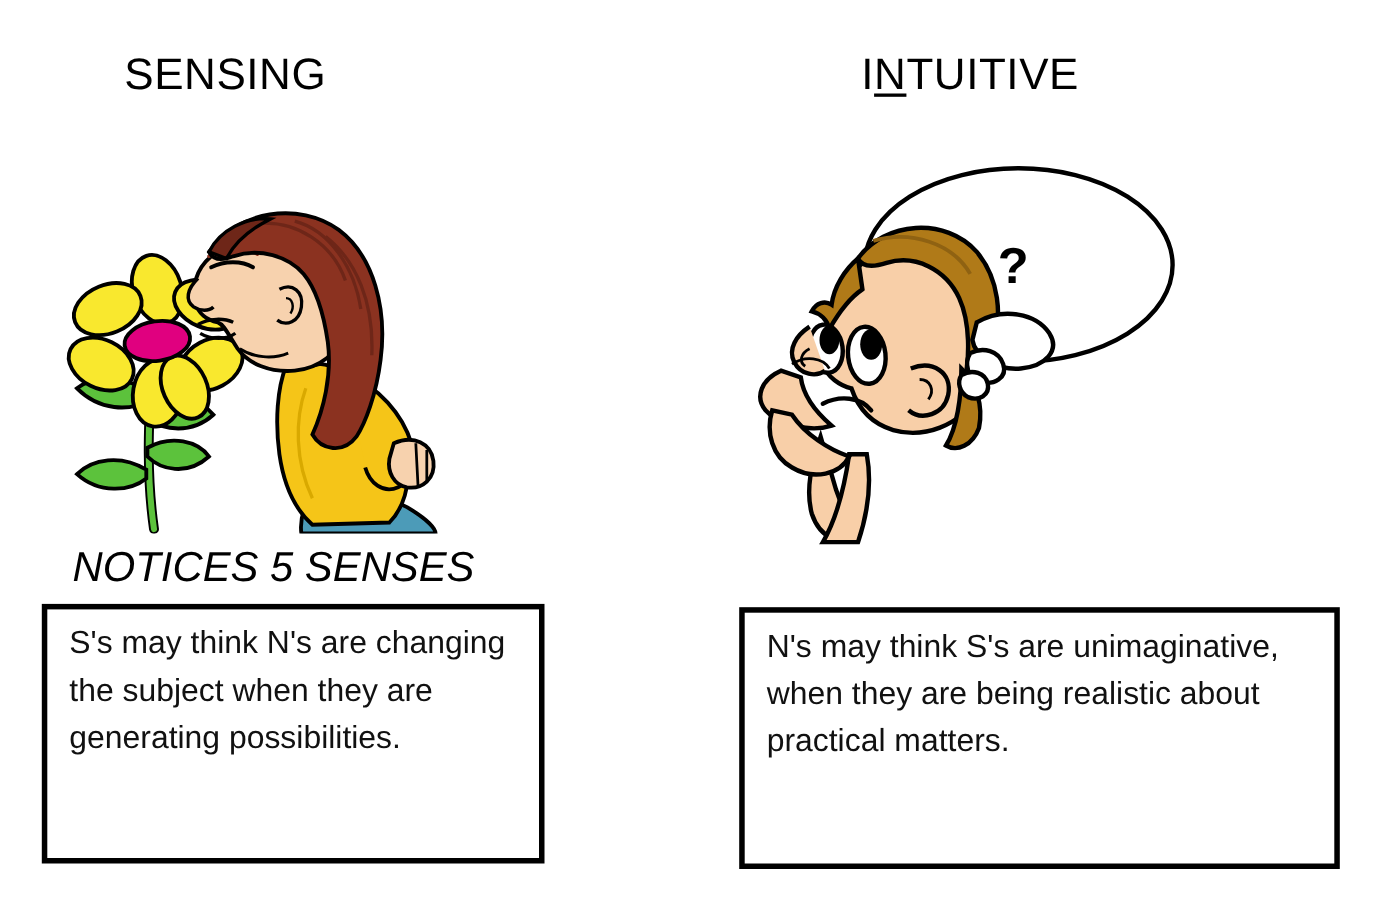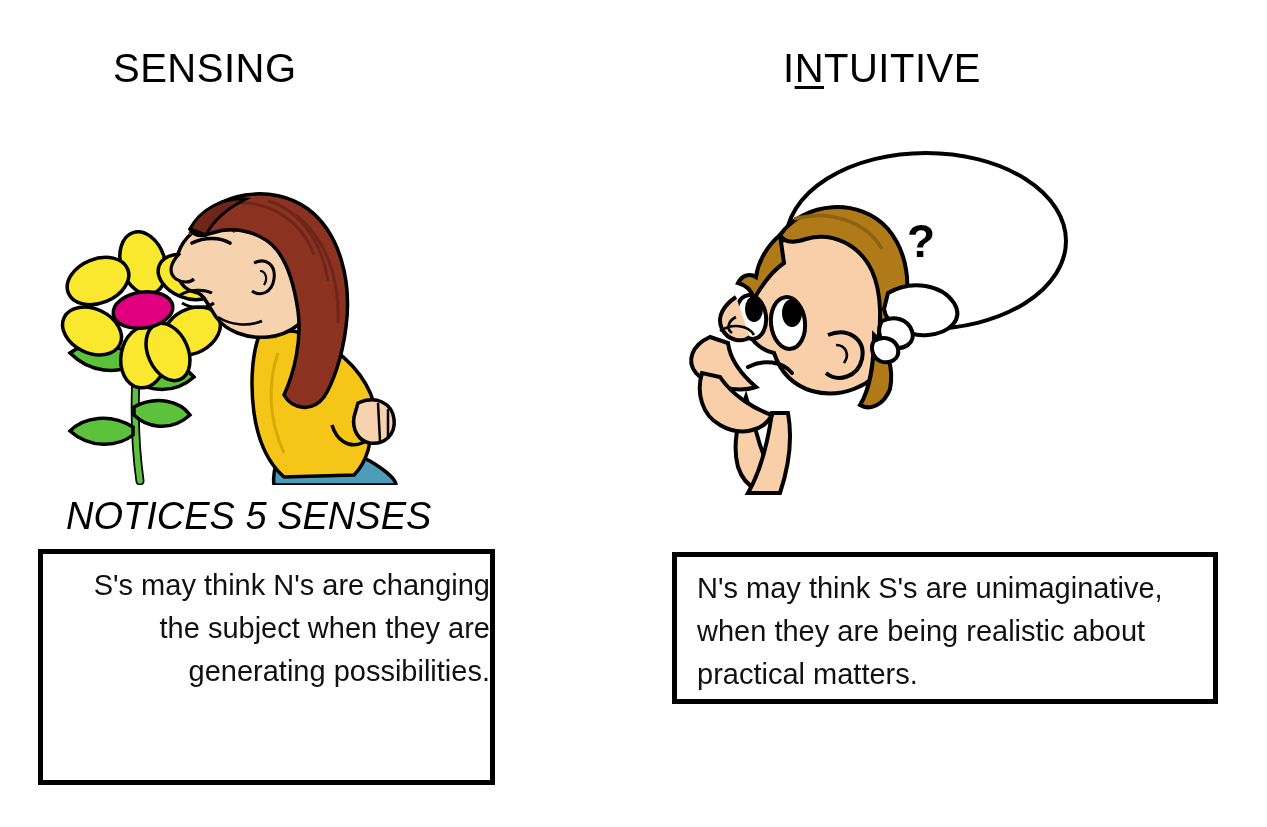--- a/index.html
+++ b/index.html
@@ -58,25 +58,25 @@
   }
   .note-text {
     font-size: 29px;
     line-height: 1.48;
     color: #111;
     padding: 10px 0 0 20px;
     display: block;
   }
   #note-box-left {
     left: 38px; top: 549px;
-    width: 457px; height: 236px; text-align: right;
+    width: 457px; height: 236px;
   }
   #note-box-right {
     left: 672px; top: 552px;
-    width: 546px; height: 152px;
+    width: 546px; height: 238px;
   }
 
   
   .illus {
     position: absolute;
   }
   #illus-sensing { left: 40px; top: 145px; }
   #illus-intuitive { left: 676px; top: 145px; }
 </style>
 </head>

